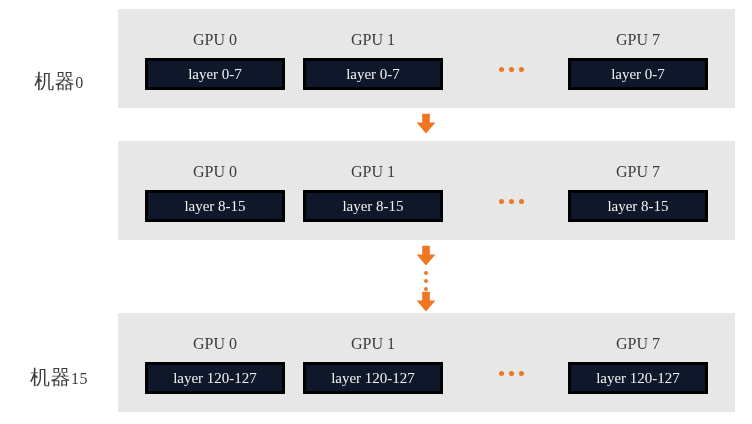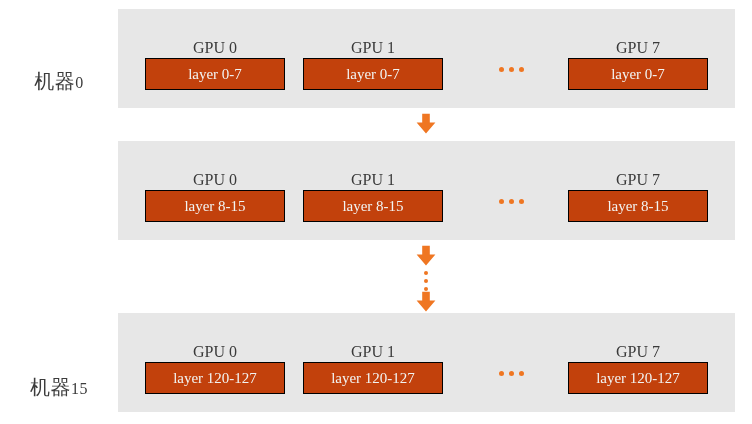--- a/index.html
+++ b/index.html
@@ -31,32 +31,32 @@
     background:#e7e7e7;
   }
 
   
   .gpu{
     position:absolute;
     top:0;height:100%;
   }
   .gpu-title{
     position:absolute;
-    left:0;right:0;top:30px;
+    left:0;right:0;top:22px;
     text-align:center;
     font-size:16px;
     color:#3a3a3a;
     white-space:nowrap;
   }
   .gpu-box{
     position:absolute;
     left:0;right:0;top:49px;
     height:32px;
-    background:#c2410c;
-    border:1px solid #000000;
+    background:#0f172a;
+    border:3px solid #000000;
     box-sizing:border-box;
     display:flex;
     align-items:center;
     justify-content:center;
     color:#f2f4f3;
     font-size:15px;
     white-space:nowrap;
   }
 
   
@@ -153,21 +153,21 @@
       <i></i>
       <i></i>
   </div>
 
   <div class="arrow" style="left:415px;top:291px;">
     <svg viewBox="0 0 22 22" xmlns="http://www.w3.org/2000/svg">
       <path d="M7.2 0.8 H14.8 V9.4 H20.4 L11 20.6 L1.6 9.4 H7.2 Z" fill="#ef7622"></path>
     </svg>
   </div>
 
-  <div class="row-label" style="top:364px;margin-top:10px;">
+  <div class="row-label" style="top:364px;">
     <span>机器</span><span class="idx">15</span>
   </div>
 
   <div class="panel" style="top:313px;height:99px;">
     <div class="gpu" style="left:27px;width:140px;">
       <div class="gpu-title">GPU 0</div>
       <div class="gpu-box">layer 120-127</div>
     </div>
     <div class="gpu" style="left:185px;width:140px;">
       <div class="gpu-title">GPU 1</div>

